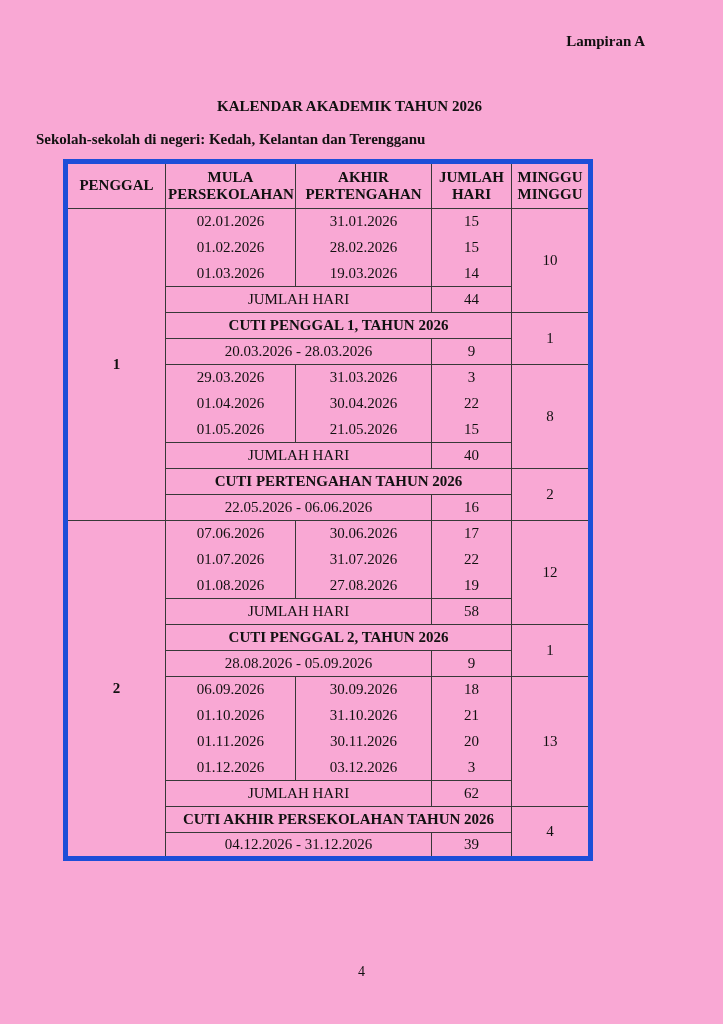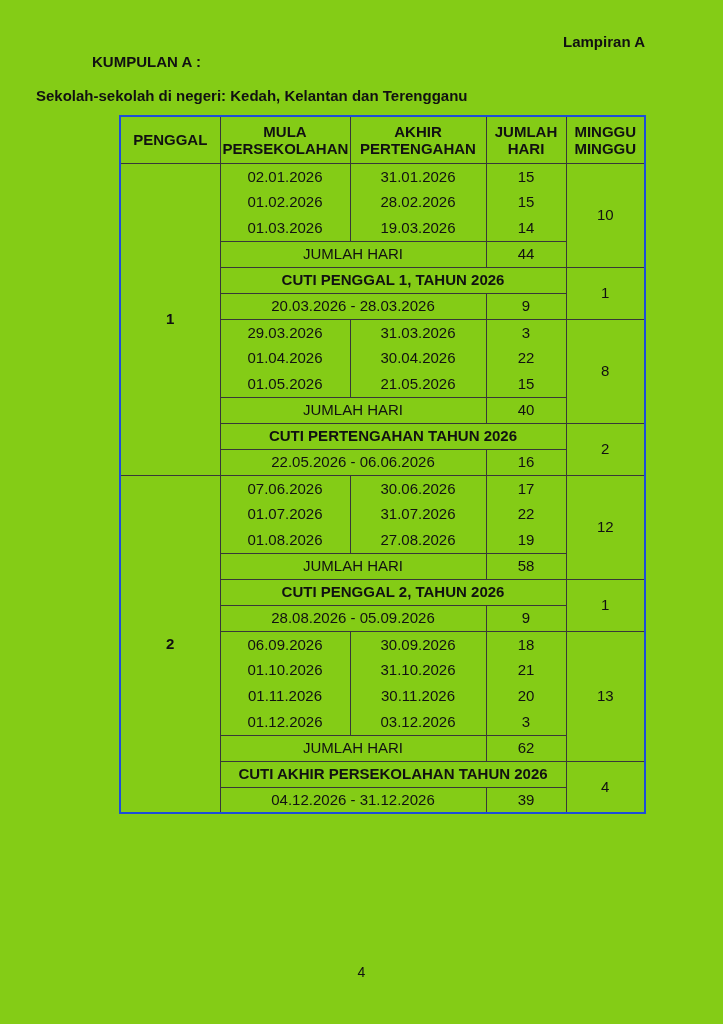--- a/index.html
+++ b/index.html
@@ -1,23 +1,23 @@
 <!DOCTYPE html>
 <html><head>
 <meta charset="utf-8">
 <style>
   * { margin: 0; padding: 0; box-sizing: border-box; }
   html, body { background: #ffffff; }
   .page {
     position: relative;
     width: 723px;
     height: 1024px;
-    background: #84cc16;
+    background: #f9a8d4;
     color: #111111;
-    font-family: Liberation Sans, sans-serif;
+    font-family: Liberation Serif, serif;
     font-size: 15px;
     overflow: hidden;
   }
   .corner-label {
     padding-top: 33px;
     padding-right: 78px;
     text-align: right;
     font-weight: bold;
     font-size: 15px;
   }
@@ -37,25 +37,25 @@
     font-size: 15px;
   }
   .subtitle {
     margin-top: 17px;
     margin-left: 36px;
     font-weight: bold;
     font-size: 15px;
   }
   table.cal-table {
     margin-top: 11px;
-    margin-left: 119px;
+    margin-left: 63px;
     width: 525px;
     table-layout: fixed;
     border-collapse: collapse;
-    border: 2px solid #1d4ed8;
+    border: 5px solid #1d4ed8;
     font-size: 15px;
   }
   .cal-table th, .cal-table td {
     border: 1px solid #383838;
     text-align: center;
     vertical-align: middle;
     height: 26px;
     padding: 0 2px;
     line-height: 1.15;
   }
@@ -77,22 +77,22 @@
     font-size: 14px;
   }
 </style>
 </head>
 <body>
 
 <div class="page">
 
   <div class="corner-label">Lampiran A</div>
 
-
-  <div class="group-label">KUMPULAN A :</div>
+  <div class="doc-title">KALENDAR AKADEMIK TAHUN 2026</div>
+
 
   <div class="subtitle">Sekolah-sekolah di negeri: Kedah, Kelantan dan Terengganu</div>
 
   <table class="cal-table">
     <colgroup>
       <col style="width:100px">
       <col style="width:130px">
       <col style="width:136px">
       <col style="width:80px">
       <col style="width:79px">

